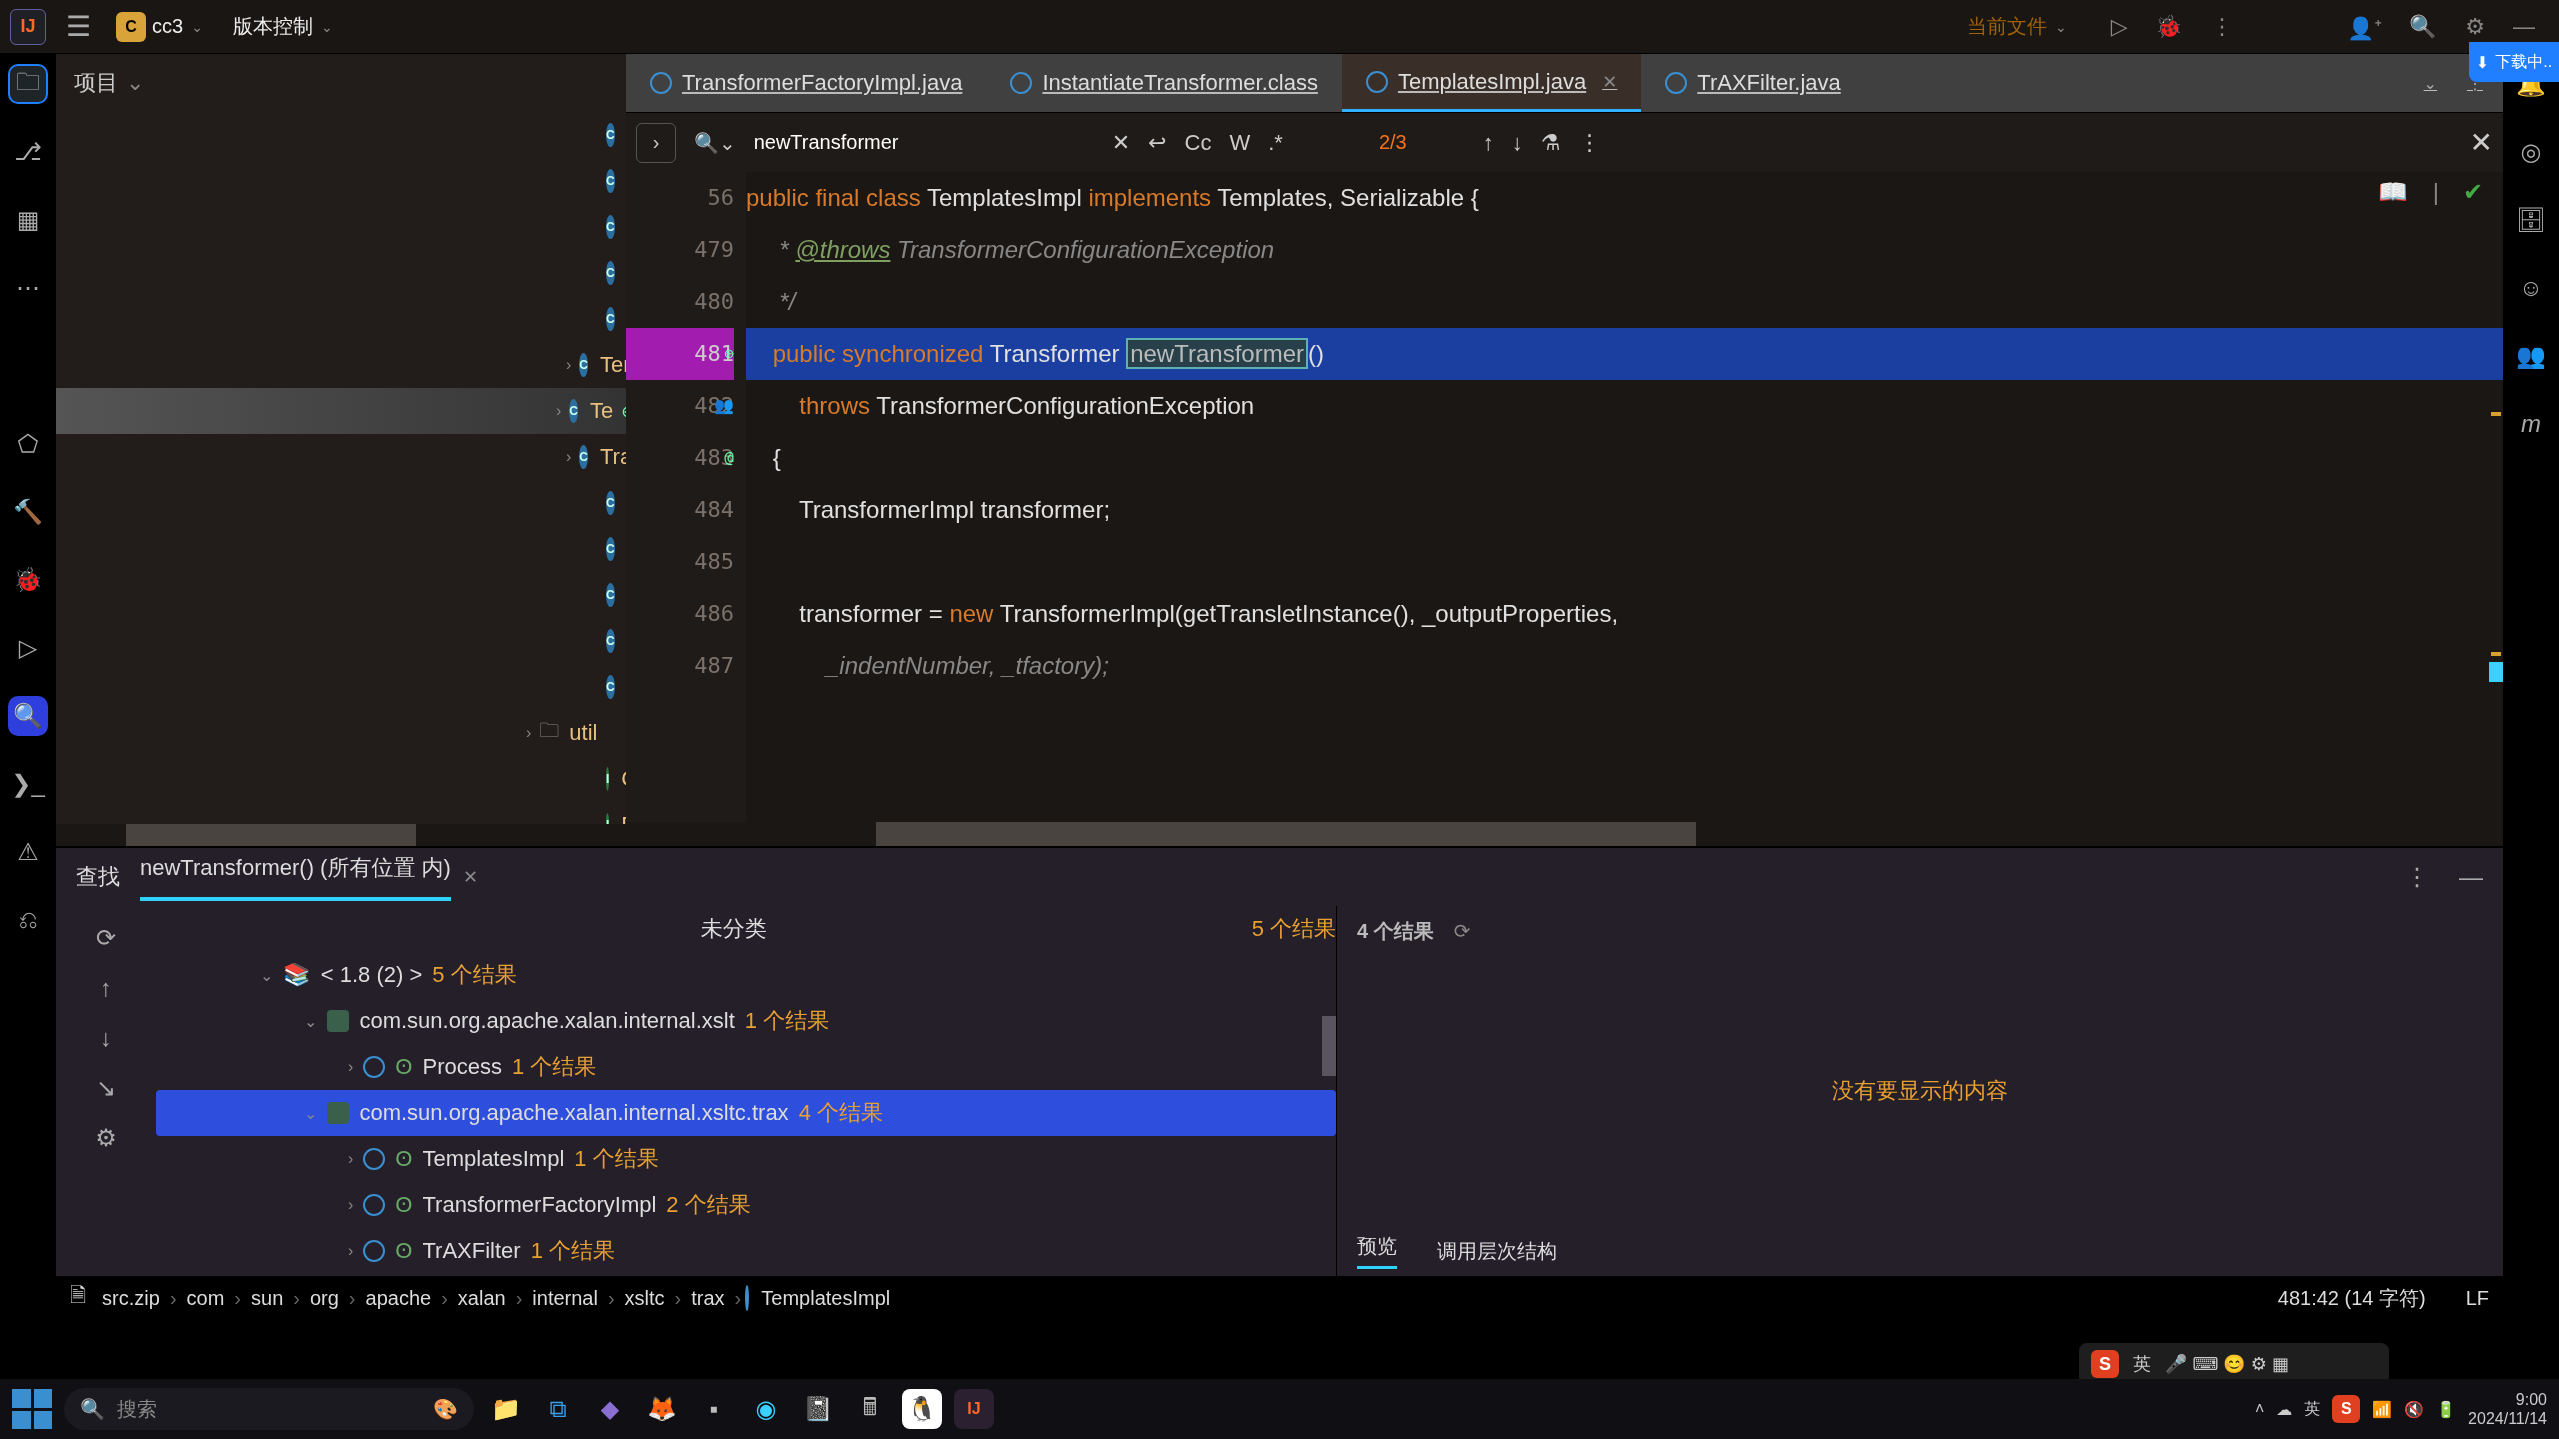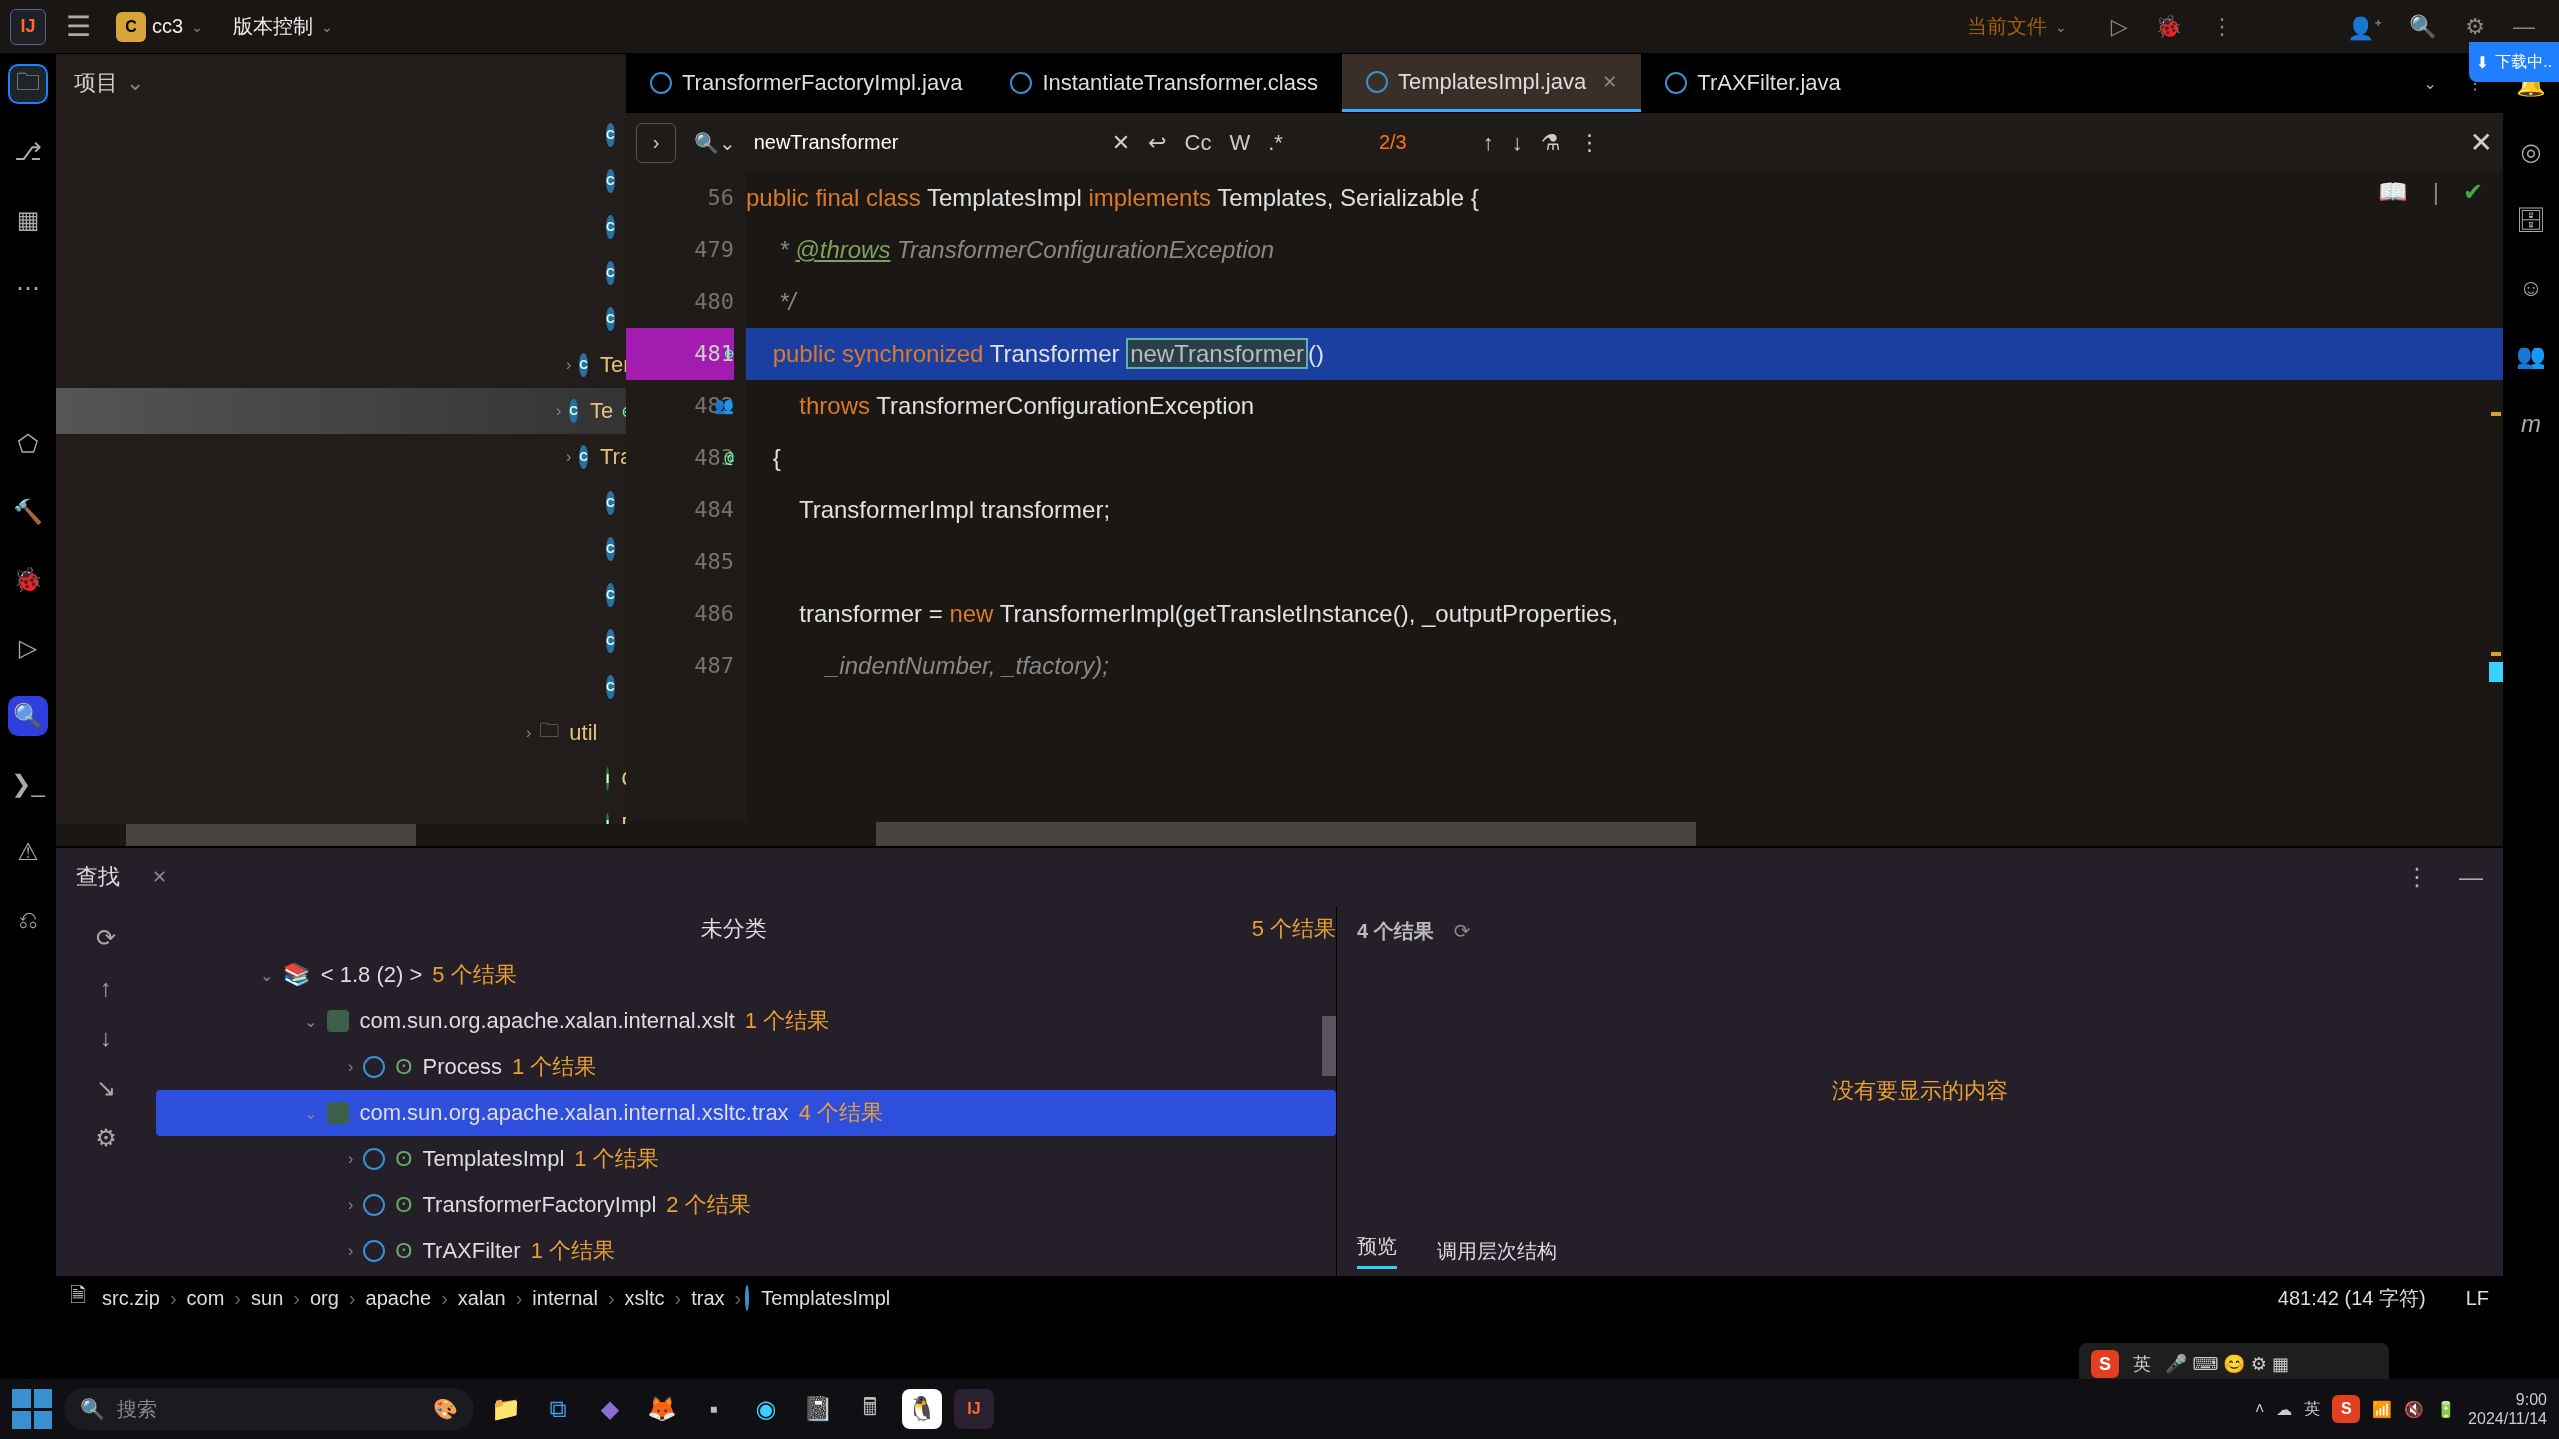--- a/index.html
+++ b/index.html
@@ -40,21 +40,21 @@
 .tree-item.int .circ{ background:#2a7f3a;}
 .tree-item.int .circ::after{ content:"I";}
 .tree-item .lbl { color:#e8c080; }
 .tree-item .arrow { color:#888; margin-right:8px; font-size:16px;}
 .tree-item.sel { background: linear-gradient(90deg, #555, #333); }
 .tree-item .folder-ico { color:#888; margin-right:10px; font-size:20px;}
 .project-pane .hscroll { height:22px; background:#1b1714; }
 .project-pane .hscroll .thumb{ width:290px; height:100%; background:#4a4440; margin-left:70px;}
 
 .editor-pane { flex:1; background:#1b1714; display:flex; flex-direction:column; overflow:hidden;}
-.tab-bar { height: 58px; background:#000000; display:flex; align-items:stretch;}
+.tab-bar { height: 58px; background:#404040; display:flex; align-items:stretch;text-decoration:underline;}
 .etab { display:flex; align-items:center; padding: 0 24px; font-size:22px; color:#ddd; gap:10px; cursor:pointer; }
 .etab .cico { width:22px; height:22px; border:2px solid #3a8fd0; border-radius:50%; }
 .etab.active { background:#3a2f28; border-bottom: 3px solid #30b0ff; }
 .etab .xc { color:#888; font-size:18px; margin-left:6px;}
 .tab-bar .more { margin-left:auto; display:flex; align-items:center; gap:30px; padding: 0 20px; color:#aaa;}
 
 .find-bar { height: 60px; background:#1f1b18; display:flex; align-items:center; padding: 0 10px; gap:18px; font-size:20px; color:#ccc; border-top:1px solid #000;}
 .find-bar .box { width:40px; height:40px; border:1px solid #555; border-radius:6px; display:flex; align-items:center; justify-content:center; }
 .find-bar .input-area { flex:0 0 340px; display:flex; align-items:center; gap:10px;}
 .find-bar .count { color:#f97316; font-size:20px;}
@@ -327,20 +327,21 @@
         </div>
         <div class="code-hscroll">
             <div class="thumb"></div>
           </div>
       </div>
     </div>
 
     <div class="find-panel">
       <div class="fp-hdr">
         <span class="title">查找</span>
+        <span class="subt">newTransformer() (所有位置 内)</span>
         <span class="xc">✕</span>
         <div class="sp"></div>
         <span class="ic">⋮</span>
         <span class="ic">—</span>
       </div>
       <div class="fp-body">
         <div class="fp-left">
           <div class="fp-tools">
             <span class="tic">⟳</span>
             <span class="tic">↑</span>

